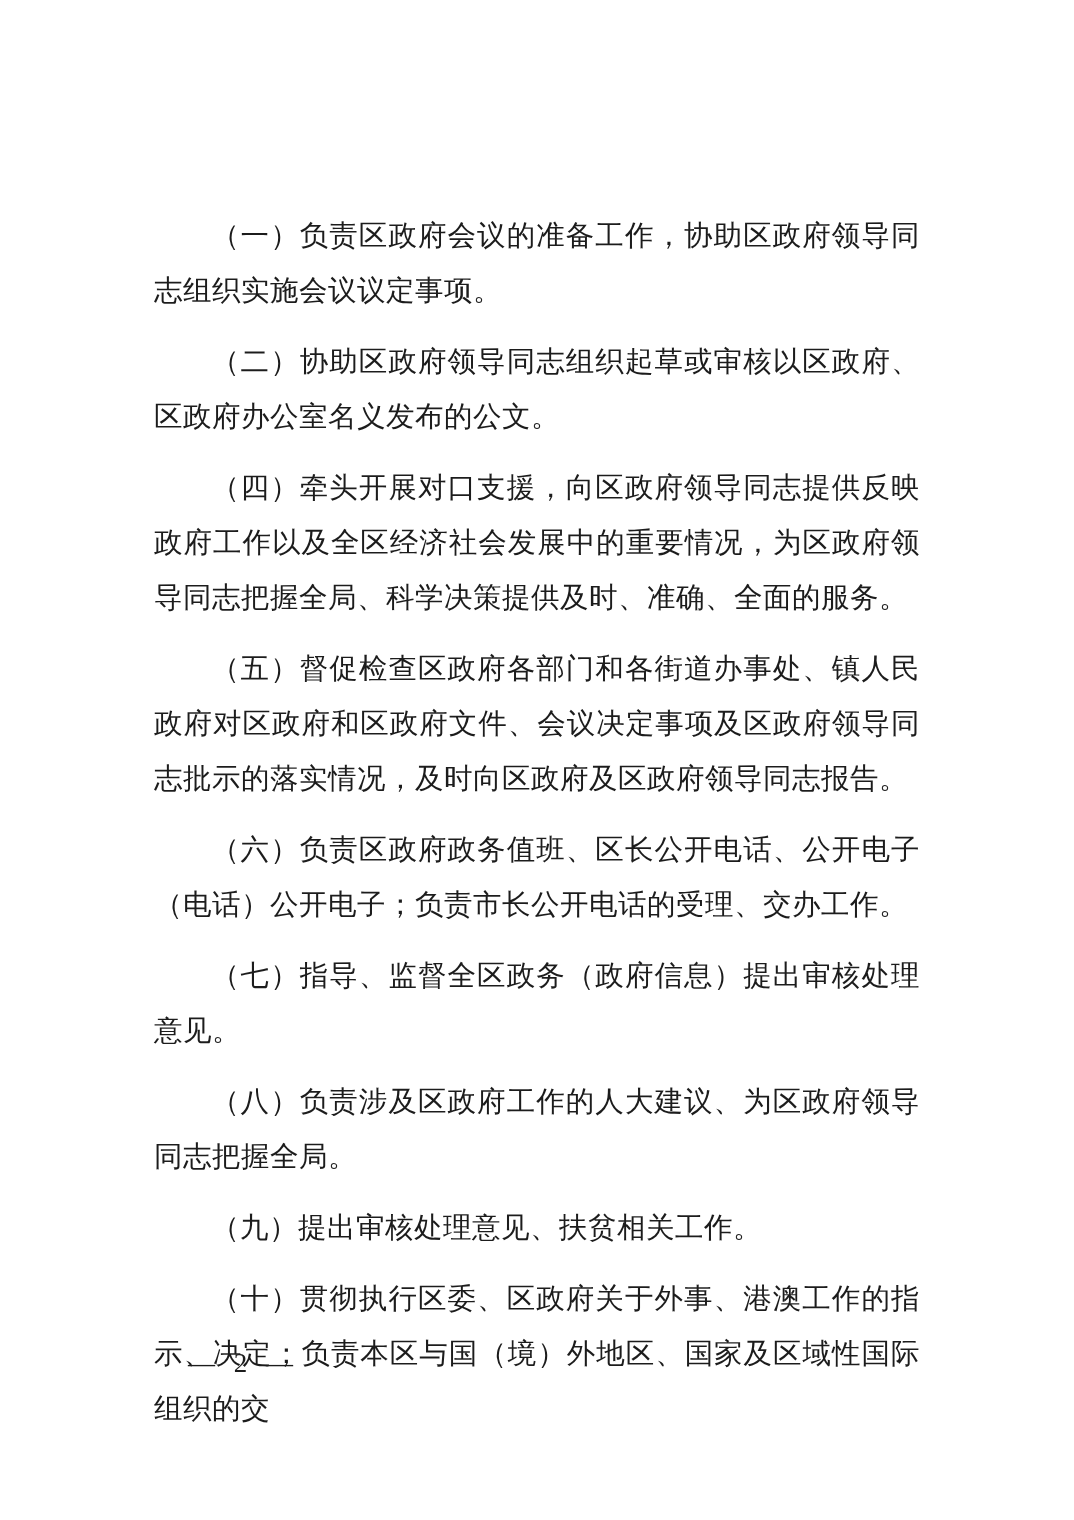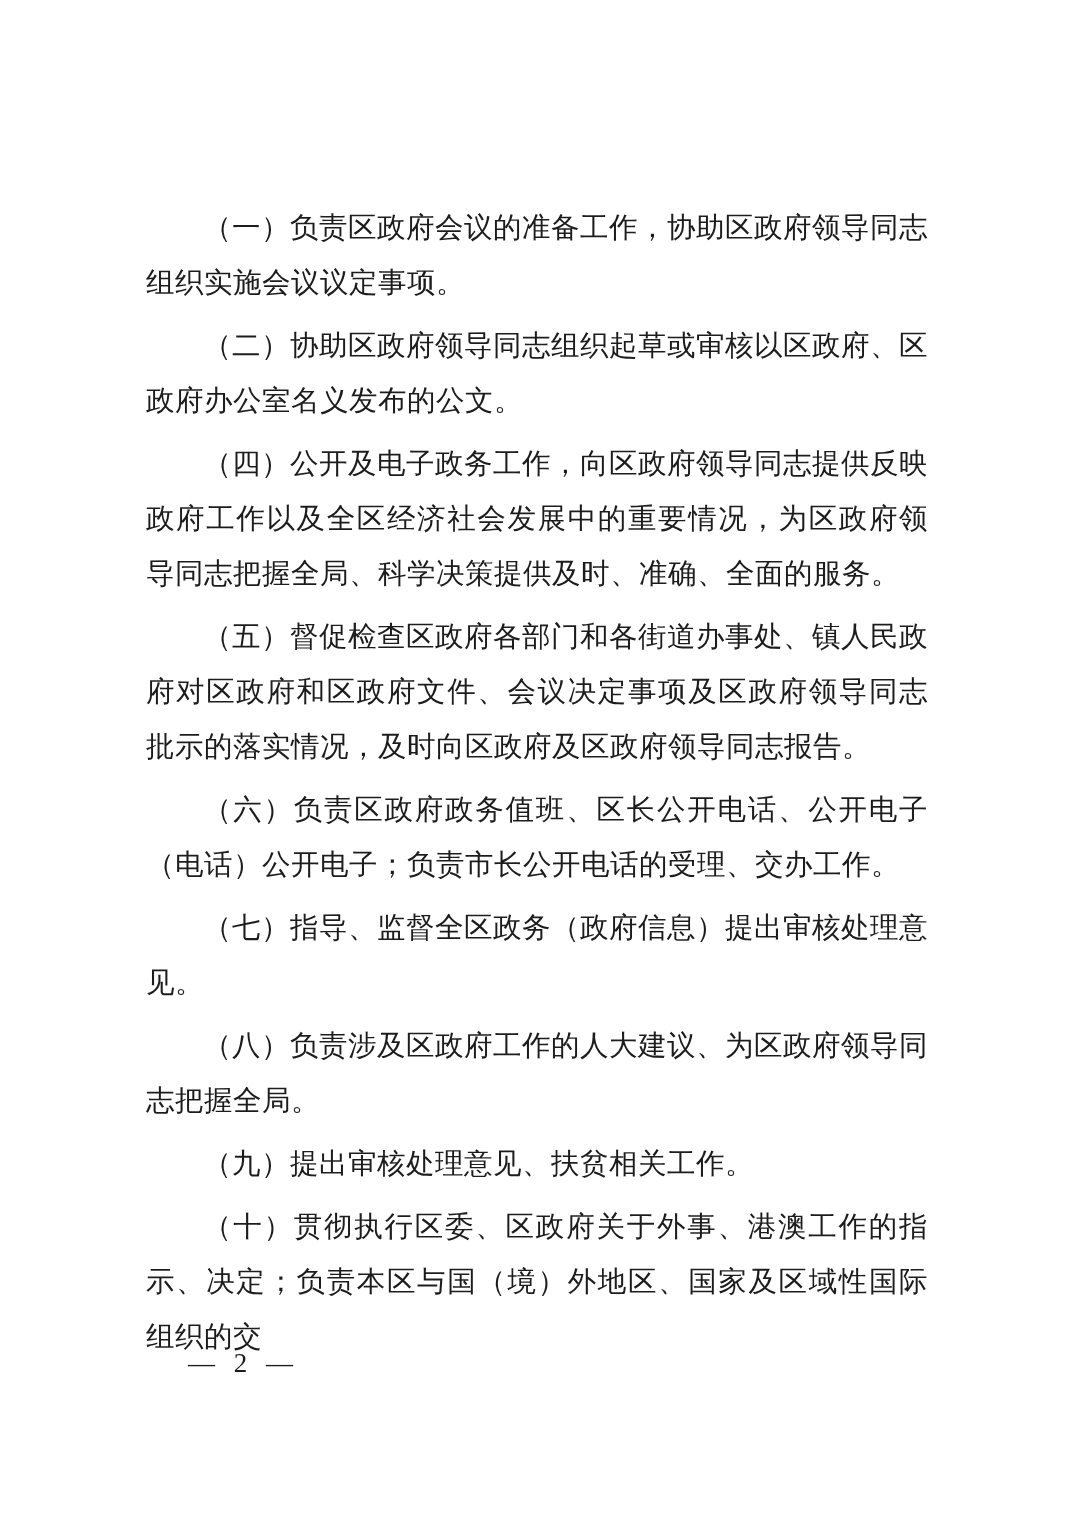--- a/index.html
+++ b/index.html
@@ -16,21 +16,21 @@
     font-family: "Liberation Serif", "DejaVu Serif", serif;
   }
   .doc-body {
     position: absolute;
     left: 138px;
     top: 192px;
     width: 798px;
     color: #1c1c1c;
   }
   .doc-body p {
-    margin: 8px;
+    margin: 16px;
     font-size: 28.5px;
     line-height: 55px;
     text-indent: 2em;
     text-align: justify;
     letter-spacing: 0.5px;
     word-break: break-all;
   }
   .page-footer {
     position: absolute;
     left: 188px;
@@ -42,21 +42,21 @@
     font-family: "Liberation Serif", "DejaVu Serif", serif;
   }
 </style>
 </head>
 <body>
 
 <div class="page">
   <div class="doc-body">
     <p>（一）负责区政府会议的准备工作，协助区政府领导同志组织实施会议议定事项。</p>
     <p>（二）协助区政府领导同志组织起草或审核以区政府、区政府办公室名义发布的公文。</p>
-    <p>（四）公开及电子政务工作，向区政府领导同志提供反映政府工作以及全区经济社会发展中的重要情况，为区政府领导同志把握全局、科学决策提供及时、准确、全面的服务。</p>
+    <p>（四）牵头开展对口支援，向区政府领导同志提供反映政府工作以及全区经济社会发展中的重要情况，为区政府领导同志把握全局、科学决策提供及时、准确、全面的服务。</p>
     <p>（五）督促检查区政府各部门和各街道办事处、镇人民政府对区政府和区政府文件、会议决定事项及区政府领导同志批示的落实情况，及时向区政府及区政府领导同志报告。</p>
     <p>（六）负责区政府政务值班、区长公开电话、公开电子（电话）公开电子；负责市长公开电话的受理、交办工作。</p>
     <p>（七）指导、监督全区政务（政府信息）提出审核处理意见。</p>
     <p>（八）负责涉及区政府工作的人大建议、为区政府领导同志把握全局。</p>
     <p>（九）提出审核处理意见、扶贫相关工作。</p>
     <p>（十）贯彻执行区委、区政府关于外事、港澳工作的指示、决定；负责本区与国（境）外地区、国家及区域性国际组织的交</p>
   </div>
   <div class="page-footer">— 2 —</div>
 </div>
 

